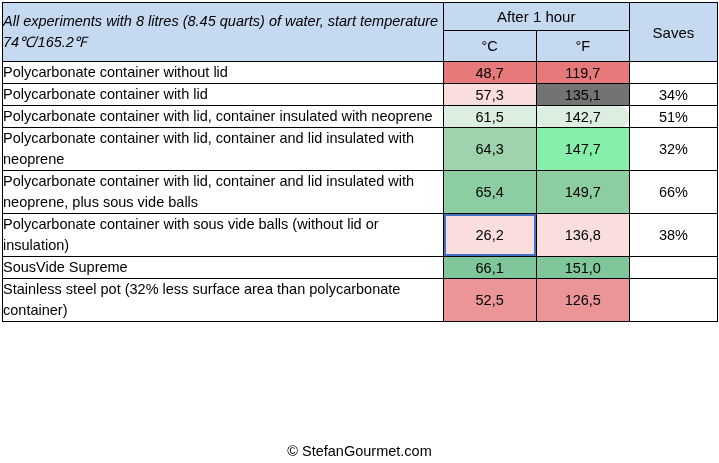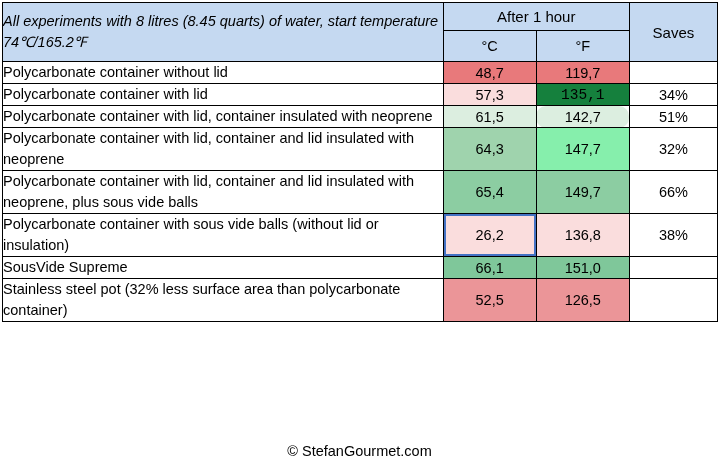--- a/index.html
+++ b/index.html
@@ -115,21 +115,21 @@
     <tbody>
       <tr>
         <td class="desc-cell">Polycarbonate container without lid</td>
         <td class="val-cell" id="c0" style="background: rgb(232, 121, 123);">48,7</td>
         <td class="val-cell" id="f0" style="background: rgb(232, 121, 123);">119,7</td>
         <td class="saves-cell"></td>
       </tr>
       <tr>
         <td class="desc-cell">Polycarbonate container with lid</td>
         <td class="val-cell" id="c1" style="background: rgb(250, 221, 221);">57,3</td>
-        <td class="val-cell" id="f1" style="background: #15803d; font-family: Liberation Mono, monospace;">135,1</td>
+        <td class="val-cell" id="f1" style="background: #737373;">135,1</td>
         <td class="saves-cell">34%</td>
       </tr>
       <tr>
         <td class="desc-cell">Polycarbonate container with lid, container insulated with neoprene</td>
         <td class="val-cell" id="c2" style="background: rgb(220, 238, 224);">61,5</td>
         <td class="val-cell" id="f2" style="background: rgb(220, 238, 224); border-radius: 10px;">142,7</td>
         <td class="saves-cell">51%</td>
       </tr>
       <tr>
         <td class="desc-cell">Polycarbonate container with lid, container and lid insulated with neoprene</td>

